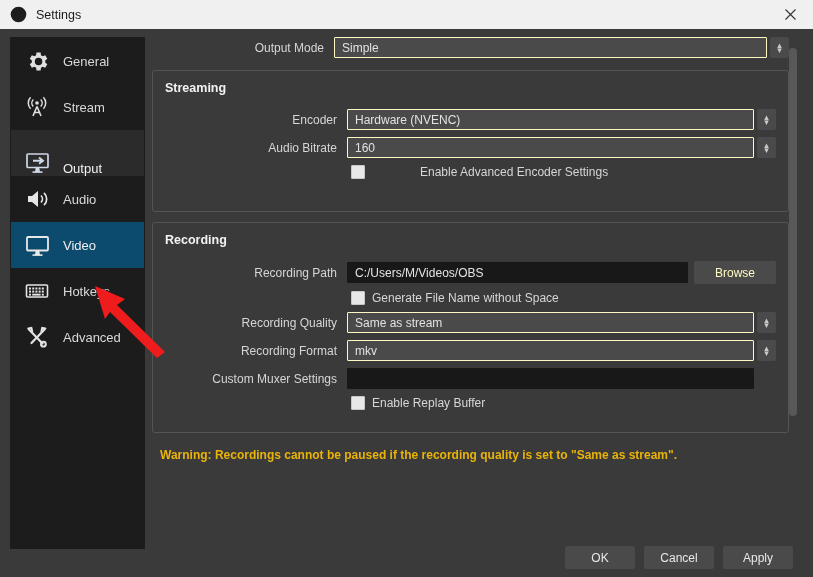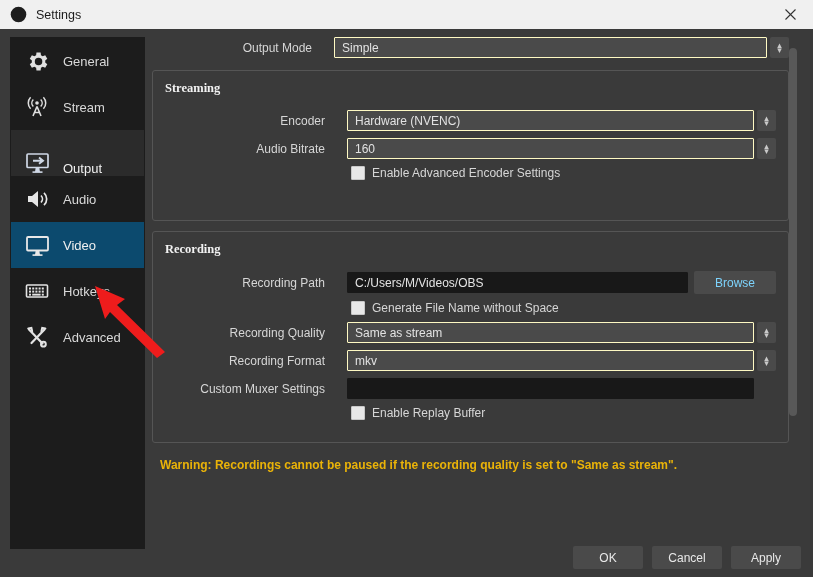--- a/index.html
+++ b/index.html
@@ -97,21 +97,21 @@
   }
 
   .row {
     display: flex;
     align-items: center;
     margin-bottom: 7px;
   }
   .row .lbl {
     width: 182px;
     text-align: right;
-    padding-right: 22px;
+    padding-right: 10px;
     box-sizing: border-box;
     color: #d6d6d6;
     font-size: 12px;
     flex: 0 0 auto;
   }
 
   
   .combo {
     flex: 1 1 auto;
     height: 21px;
@@ -170,21 +170,20 @@
     padding: 10px 12px 12px 12px;
     margin-bottom: 10px;
     position: relative;
     background: #3a3a3a;
   }
   .group-title {
     font-weight: bold;
     color: #f2f2f2;
     font-size: 12.5px;
     margin-bottom: 14px;
-    font-family: Liberation Serif, serif;
   }
 
   
   .cbrow {
     display: flex;
     align-items: center;
     margin-bottom: 7px;
     padding-left: 186px;
   }
   .checkbox {
@@ -193,21 +192,21 @@
     border: 1px solid #c8c8c8;
     border-radius: 1px;
     margin-right: 7px;
     flex: 0 0 auto;
   }
   .cblabel { color: #d6d6d6; font-size: 12px; }
 
   .browse-btn {
     width: 82px; height: 23px;
     background: #4a4a4a;
-    color: #7dd3fc;
+    color: #fef9c3;
     font-size: 12px;
     display: flex; align-items: center; justify-content: center;
     margin-left: 6px;
     border-radius: 2px;
     flex: 0 0 auto;
   }
 
   .warning {
     color: #eab308;
     font-weight: bold;
@@ -227,21 +226,21 @@
     position: absolute;
     top: 8px; left: 0;
     width: 8px; height: 368px;
     background: #585858;
     border-radius: 4px;
   }
 
   
   .footer {
     position: absolute;
-    right: 12px; bottom: 8px;
+    right: 20px; bottom: 8px;
     display: flex;
     gap: 9px;
     justify-content: space-between;
   }
   .fbtn {
     width: 70px; height: 23px;
     background: #4a4a4a;
     color: #e8e8e8;
     font-size: 12px;
     display: flex; align-items: center; justify-content: center;
@@ -399,21 +398,21 @@
 
         <div class="row">
           <div class="lbl">Audio Bitrate</div>
           <div class="combo">160</div>
           <div class="spin-btn">
             <span class="chev">▴</span>
               <span class="chev">▾</span>
           </div>
         </div>
 
-        <div class="cbrow" style="margin-bottom:28px;">
+        <div class="cbrow" style="margin-bottom:20px;gap:48px;">
           <span class="checkbox"></span>
           <span class="cblabel">Enable Advanced Encoder Settings</span>
         </div>
       </div>
 
       <div class="groupbox">
         <div class="group-title">Recording</div>
 
         <div class="row">
           <div class="lbl">Recording Path</div>

